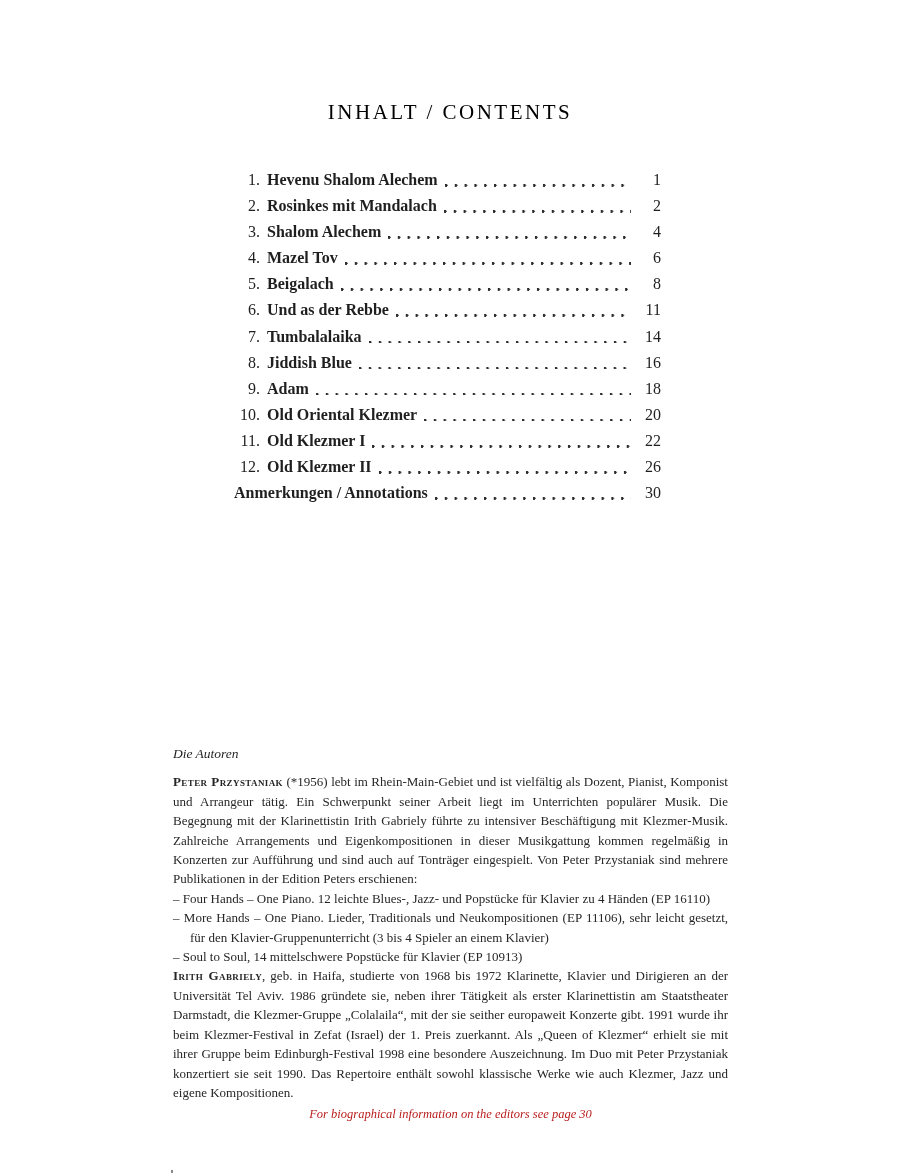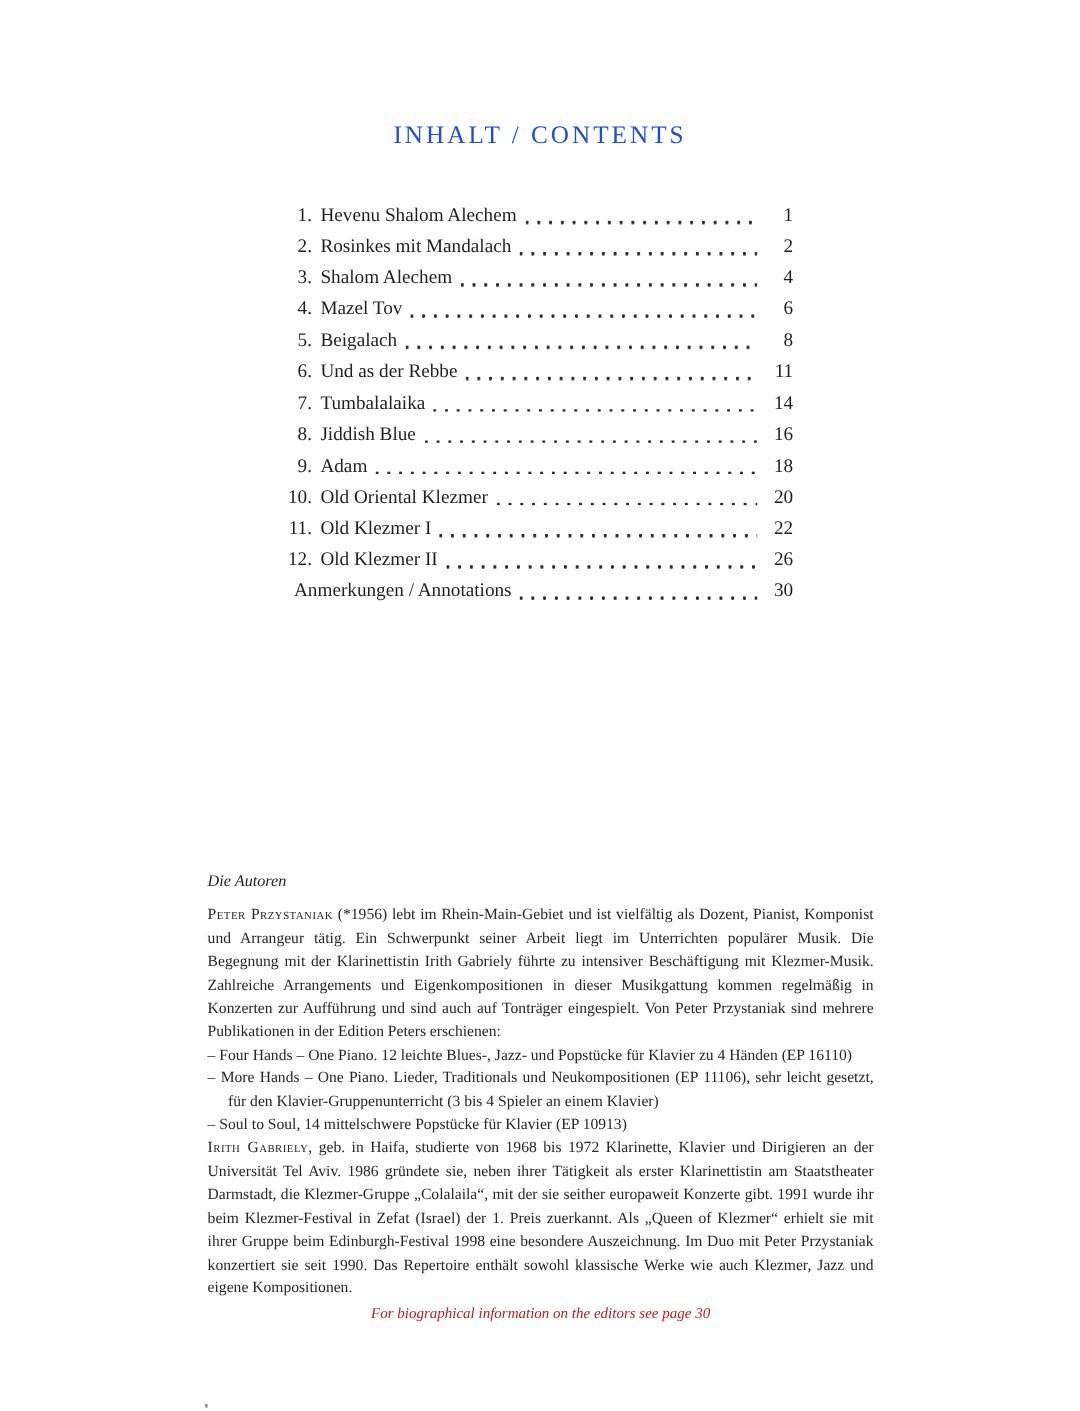--- a/index.html
+++ b/index.html
@@ -13,64 +13,65 @@
     overflow:hidden;
   }
 
   
   .title {
     position:absolute; top:100px; left:0; right:0;
     margin:0;
     text-align:center;
     font-size:21px; font-weight:400;
     letter-spacing:2.5px;
-    color:#1d4ed8;
+    color:#000000;
   }
 
   
   .toc {
     position:absolute; top:167px; left:233px; width:428px;
   }
   .toc-row {
     display:flex; align-items:baseline;
     height:26.1px; line-height:26.1px;
     font-size:16px; color:#1f1f1f;
     white-space:nowrap;
   }
   .toc-num { flex:none; width:27px; text-align:right; }
-  .toc-title { flex:none; margin-left:7px; padding-right:3px; }
-  .toc-row.no-num .toc-title { margin-left:12px; }
+  .toc-title { flex:none; margin-left:7px; padding-right:3px;font-weight:bold; }
+  .toc-row.no-num .toc-title { margin-left:1px; }
   .toc-leader {
     flex:1 1 auto;
     align-self:flex-end;
     height:2.6px;
     margin:0 8px 6.5px 4px;
     background-image:radial-gradient(circle at 1.2px 1.2px, #2b2b2b 1.15px, rgba(0,0,0,0) 1.55px);
     background-size:9.8px 2.6px;
     background-repeat:repeat-x;
   }
   .toc-page { flex:none; min-width:22px; text-align:right; }
 
   
   .authors {
-    position:absolute; top:724px; left:173px; width:555px;
+    position:absolute; top:744px; left:173px; width:555px;
     font-size:13px; line-height:19.4px; color:#262626;
   }
   .authors-heading {
     font-style:italic;
     font-size:13.5px;
     margin:0 0 9px 0;
     color:#1f1f1f;
   }
   .bio { margin:0; }
   .bio + .bio { margin-top:0; }
   .bio-text { margin:0; text-align:justify; }
   .bio-name {
     font-variant:small-caps;
     letter-spacing:0.4px;
+    font-weight:bold;
   }
   .pubs { margin:0; }
   .pub {
     padding-left:17px; text-indent:-17px;
     text-align:justify;
   }
   .pub-title { }
   .footnote {
     margin-top:3px;
     text-align:center;

